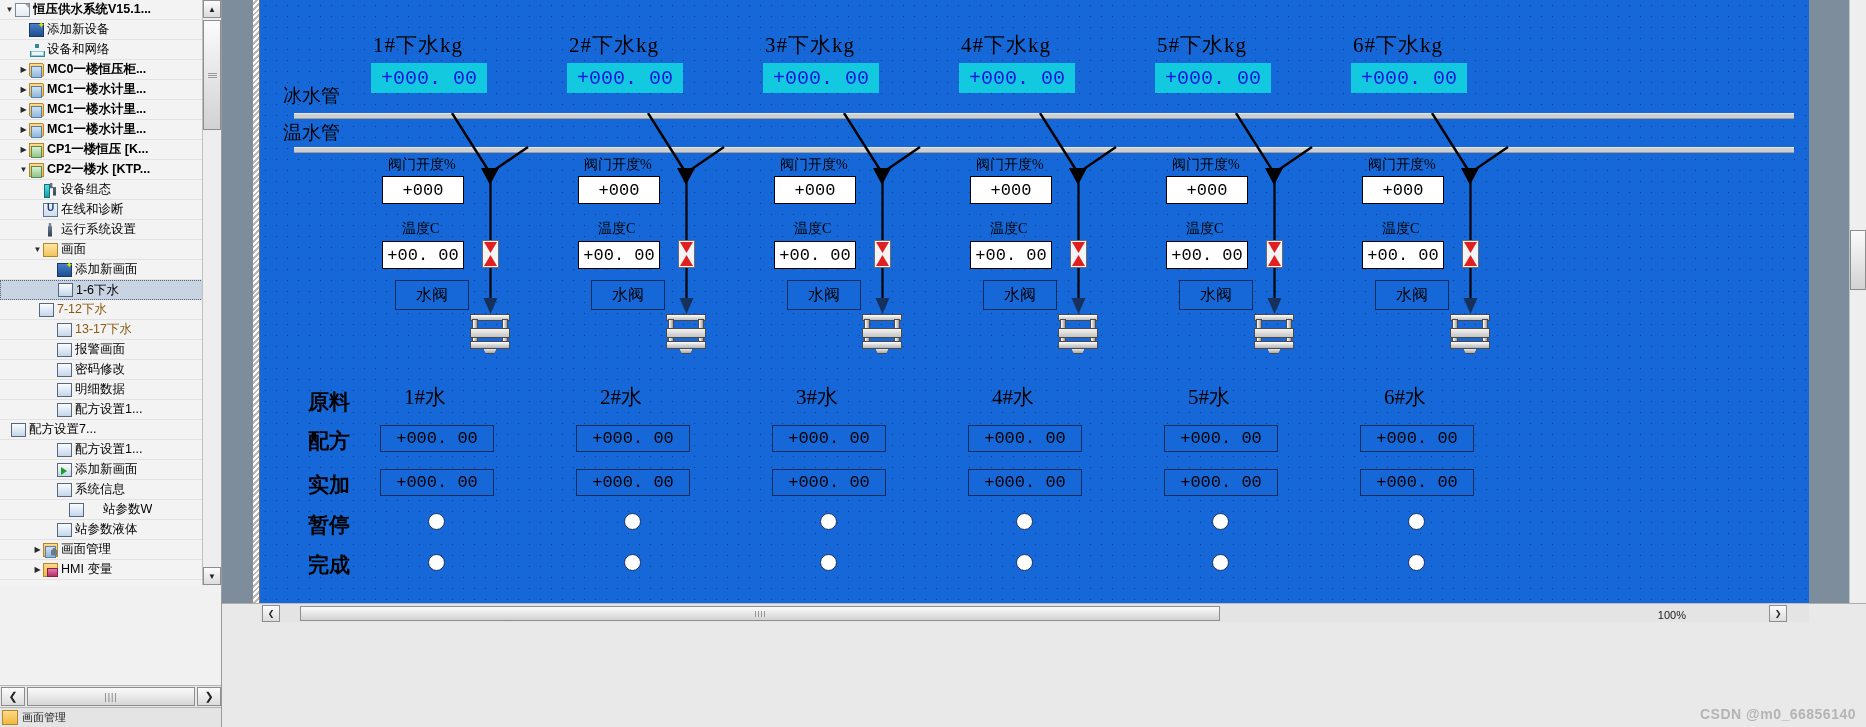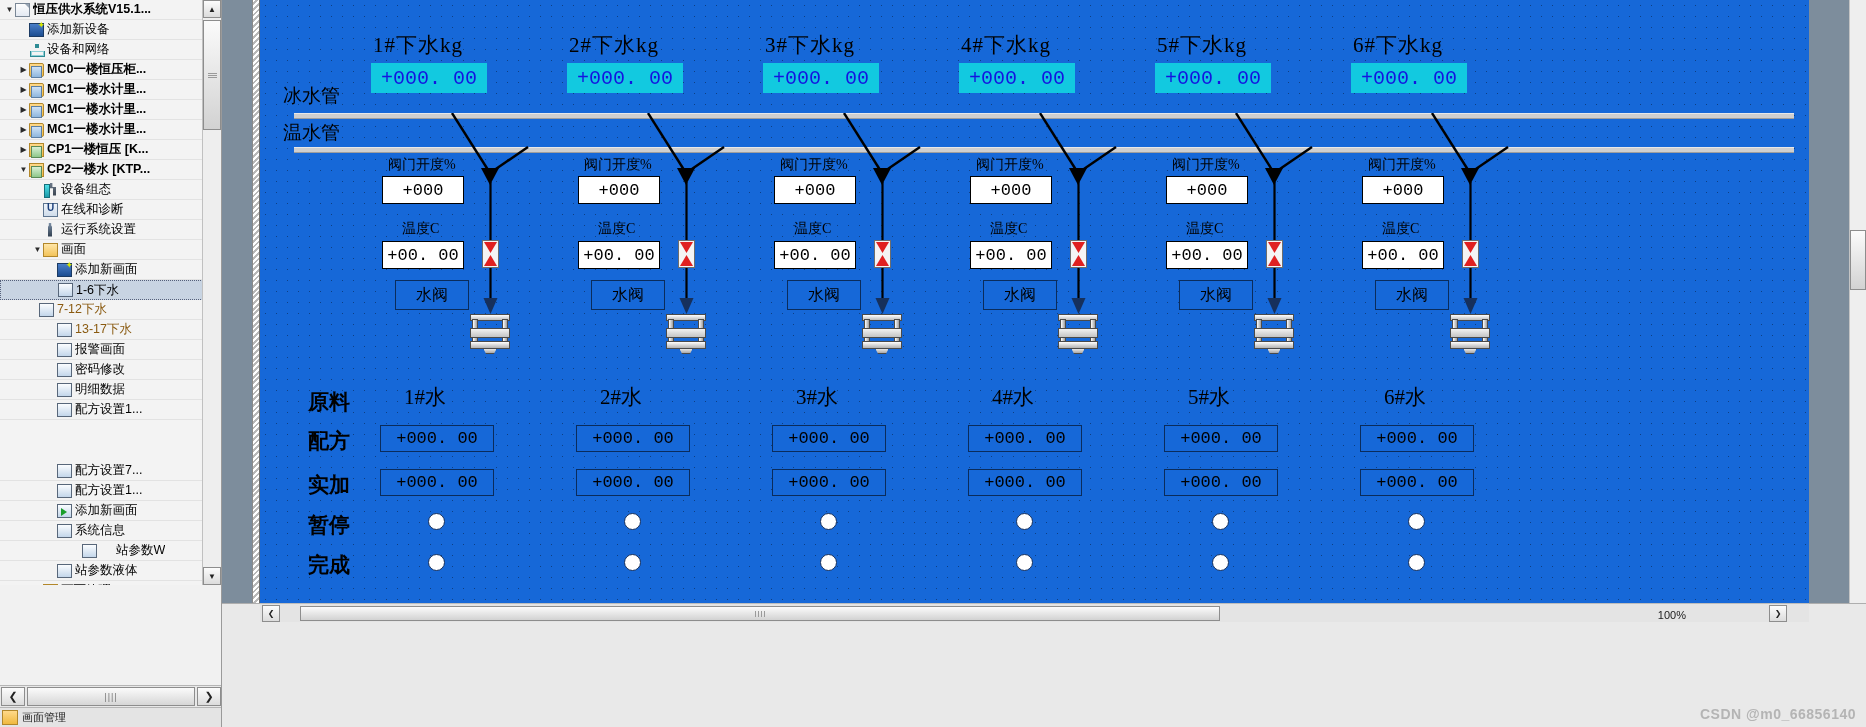--- a/index.html
+++ b/index.html
@@ -382,41 +382,41 @@
       <div class="trow" style="padding-left: 46px;">
         <span class="twist"></span>
         <span class="tico ic-screen"></span>
         <span class="tlabel">明细数据</span>
       </div>
       <div class="trow" style="padding-left: 46px;">
         <span class="twist"></span>
         <span class="tico ic-screen"></span>
         <span class="tlabel">配方设置1...</span>
       </div>
-      <div class="trow" style="padding-left: 46px; margin-top: 41px;">
+      <div class="trow" style="">
         <span class="twist"></span>
         <span class="tico ic-screen"></span>
         <span class="tlabel">配方设置7...</span>
       </div>
       <div class="trow" style="padding-left: 46px;">
         <span class="twist"></span>
         <span class="tico ic-screen"></span>
         <span class="tlabel">配方设置1...</span>
       </div>
       <div class="trow" style="padding-left: 46px;">
         <span class="twist"></span>
         <span class="tico ic-screen-start"></span>
         <span class="tlabel">添加新画面</span>
       </div>
       <div class="trow" style="padding-left: 46px;">
         <span class="twist"></span>
         <span class="tico ic-screen"></span>
         <span class="tlabel">系统信息</span>
       </div>
-      <div class="trow" style="padding-left: 55px; gap: 16px;">
+      <div class="trow" style="padding-left: 42px; gap: 16px;">
         <span class="twist"></span>
         <span class="tico ic-screen"></span>
         <span class="tlabel">站参数W</span>
       </div>
       <div class="trow" style="padding-left: 46px;">
         <span class="twist"></span>
         <span class="tico ic-screen"></span>
         <span class="tlabel">站参数液体</span>
       </div>
       <div class="trow" style="padding-left: 32px;">

